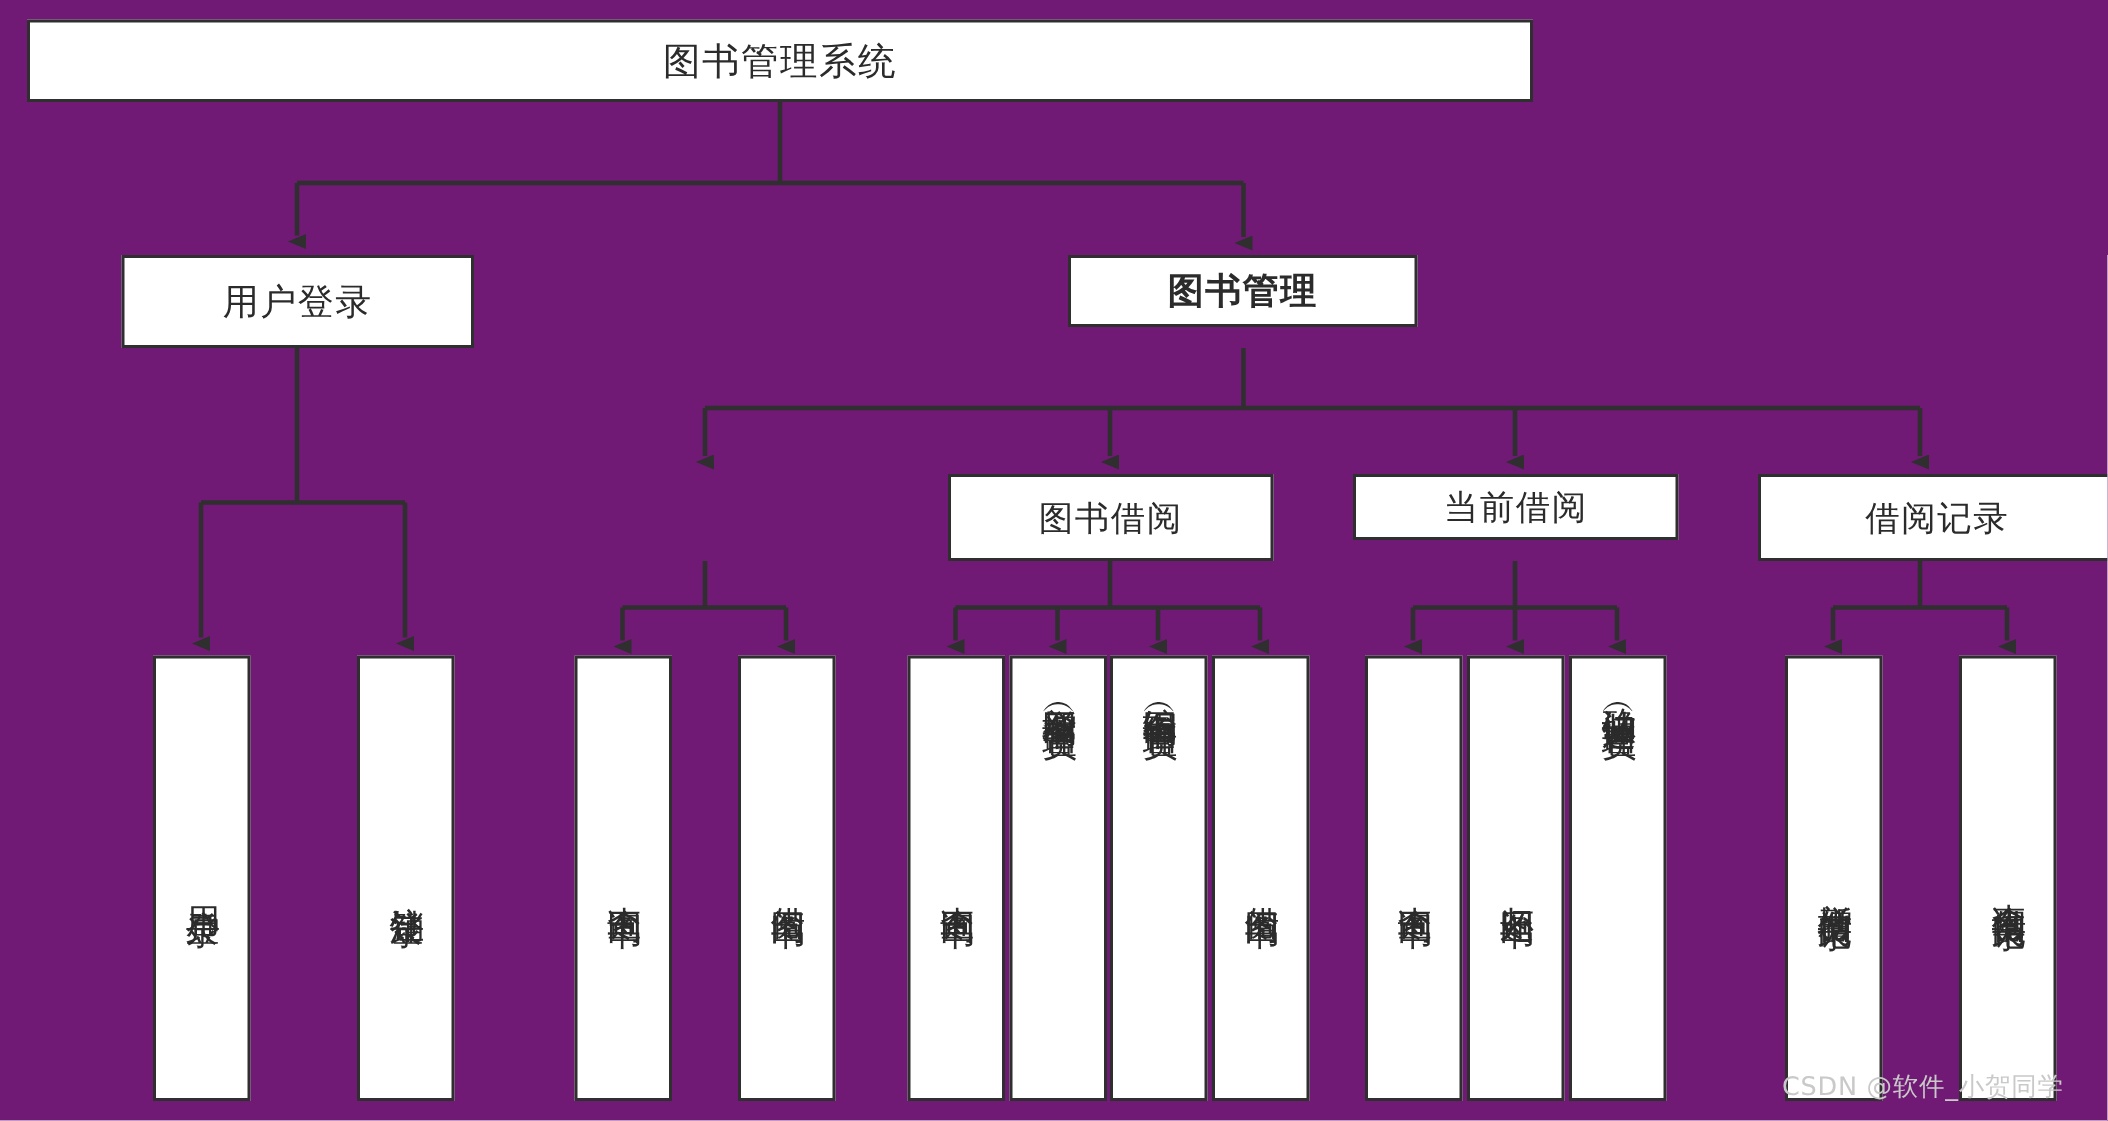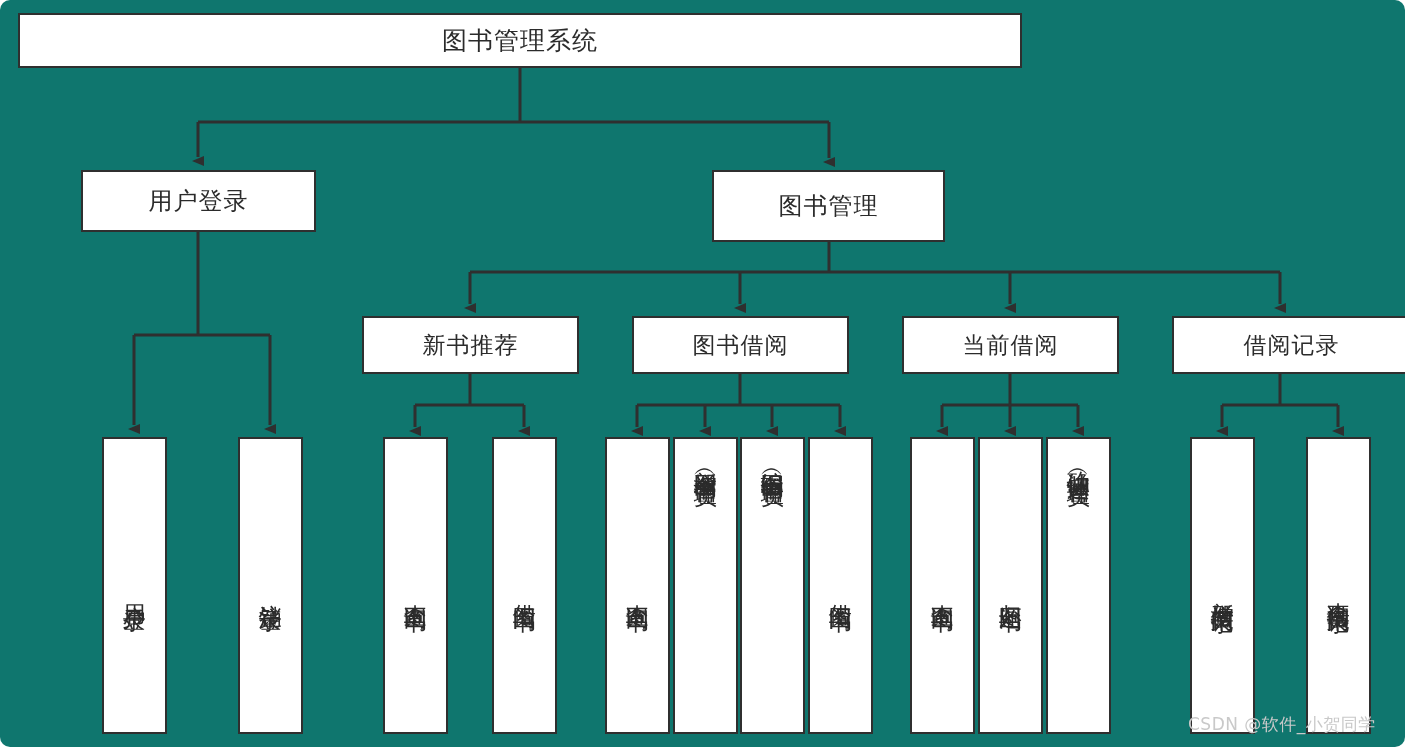--- a/index.html
+++ b/index.html
@@ -7,23 +7,22 @@
     padding: 0;
     background: #ffffff;
   }
   body {
     font-family: "DejaVu Sans", "Liberation Sans", sans-serif;
   }
   #canvas {
     position: relative;
     width: 1405px;
     height: 747px;
-    background: #0f766e;
+    background: #701a75;
     overflow: hidden;
-    border-radius: 10px;
   }
   svg.wires {
     position: absolute;
     left: 0;
     top: 0;
     width: 1405px;
     height: 747px;
     pointer-events: none;
   }
   .node {
@@ -137,31 +136,28 @@
     </g>
   </svg>
 
   <div class="node root" style="left:18px; top:13px; width:1004px; height:55px;">
     <span>图书管理系统</span>
   </div>
 
   <div class="node lvl1" style="left:81px; top:170px; width:235px; height:62px;">
     <span>用户登录</span>
   </div>
-  <div class="node lvl1" style="left:712px; top:170px; width:233px; height:72px;">
+  <div class="node lvl1" style="left:712px; top:170px; width:233px; height:48px;font-weight:bold;">
     <span>图书管理</span>
   </div>
 
-  <div class="node lvl2" style="left:362px; top:316px; width:217px; height:58px;">
-    <span>新书推荐</span>
-  </div>
   <div class="node lvl2" style="left:632px; top:316px; width:217px; height:58px;">
     <span>图书借阅</span>
   </div>
-  <div class="node lvl2" style="left:902px; top:316px; width:217px; height:58px;">
+  <div class="node lvl2" style="left:902px; top:316px; width:217px; height:44px;">
     <span>当前借阅</span>
   </div>
   <div class="node lvl2" style="left:1172px; top:316px; width:239px; height:58px;">
     <span>借阅记录</span>
   </div>
 
   <div class="node leaf" style="left:102px; top:437px; width:65px; height:297px;">
     <div class="leafwrap">
         <span class="vtext">用户登录</span>
       </div>

